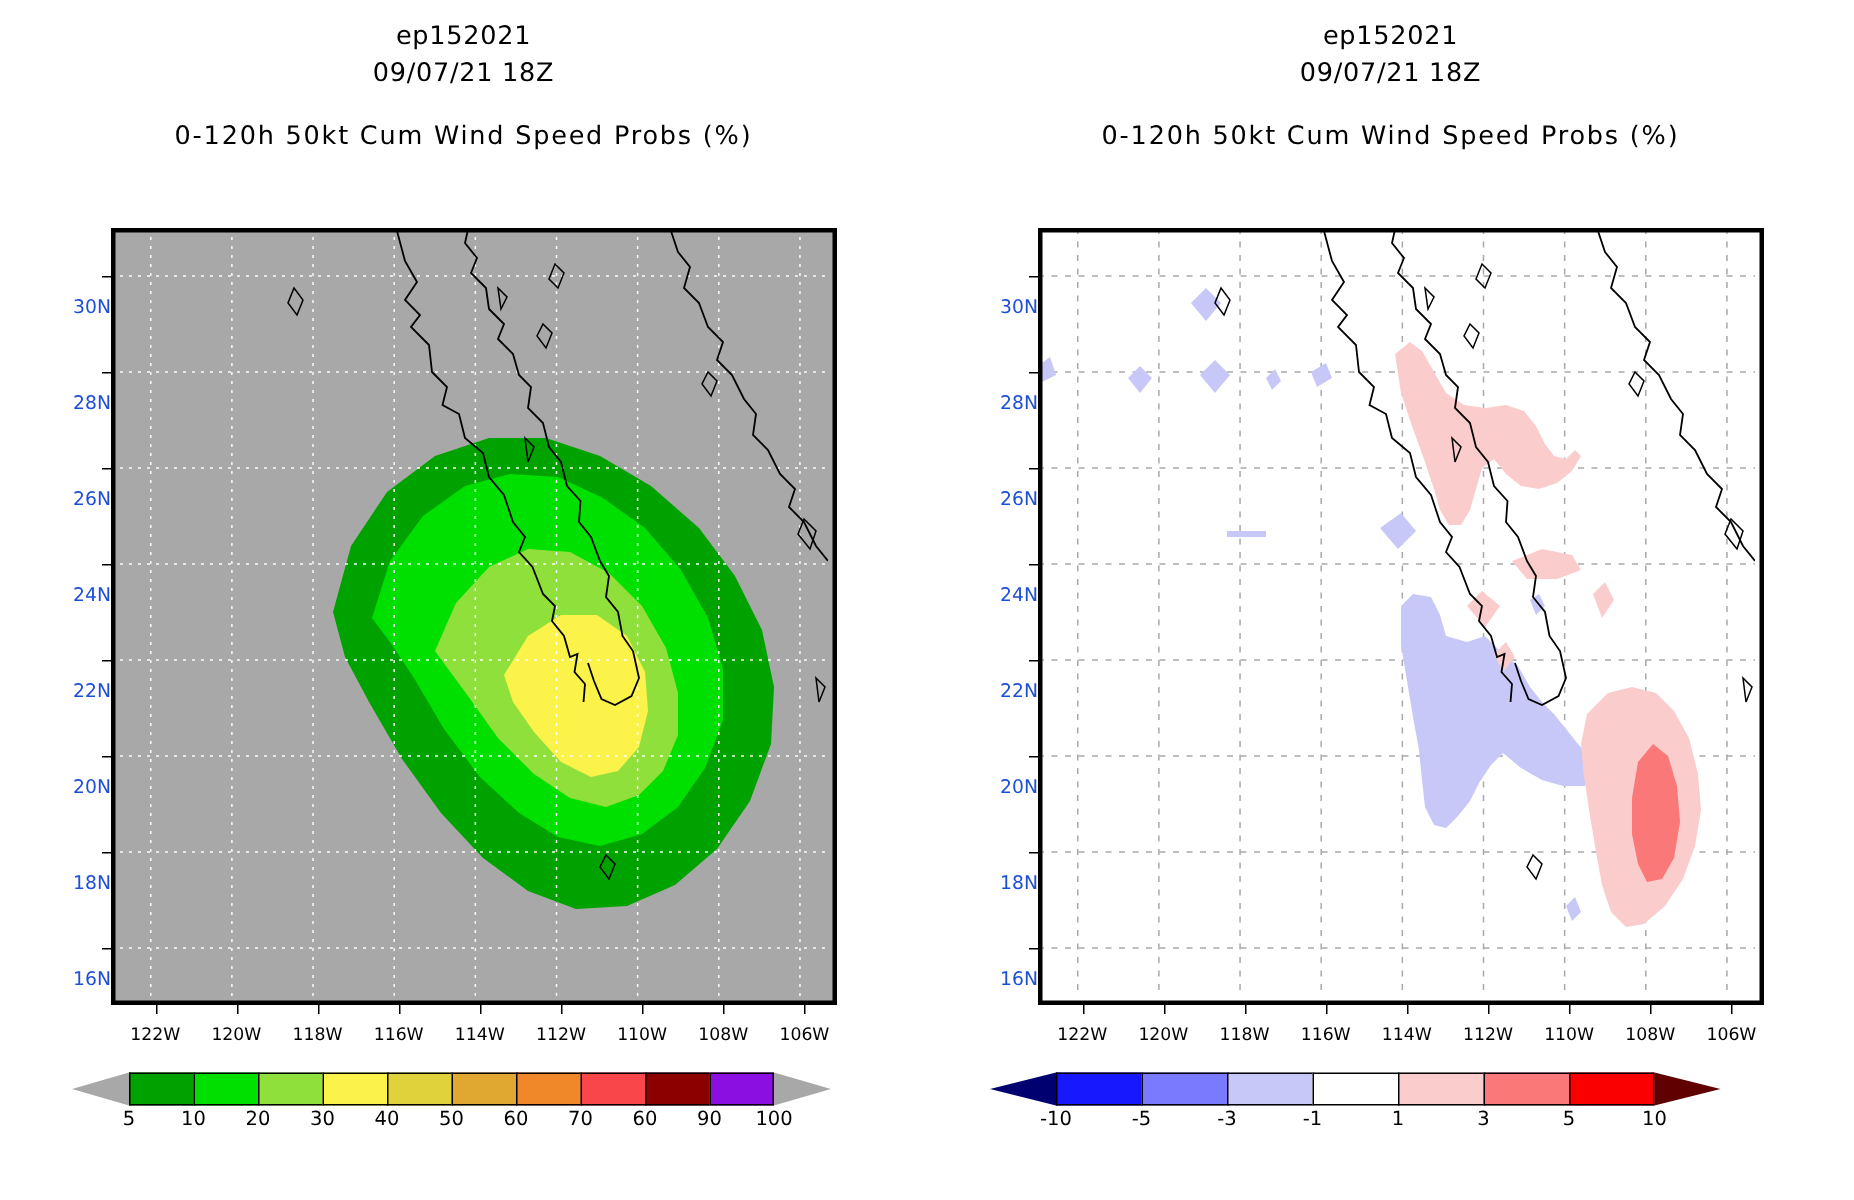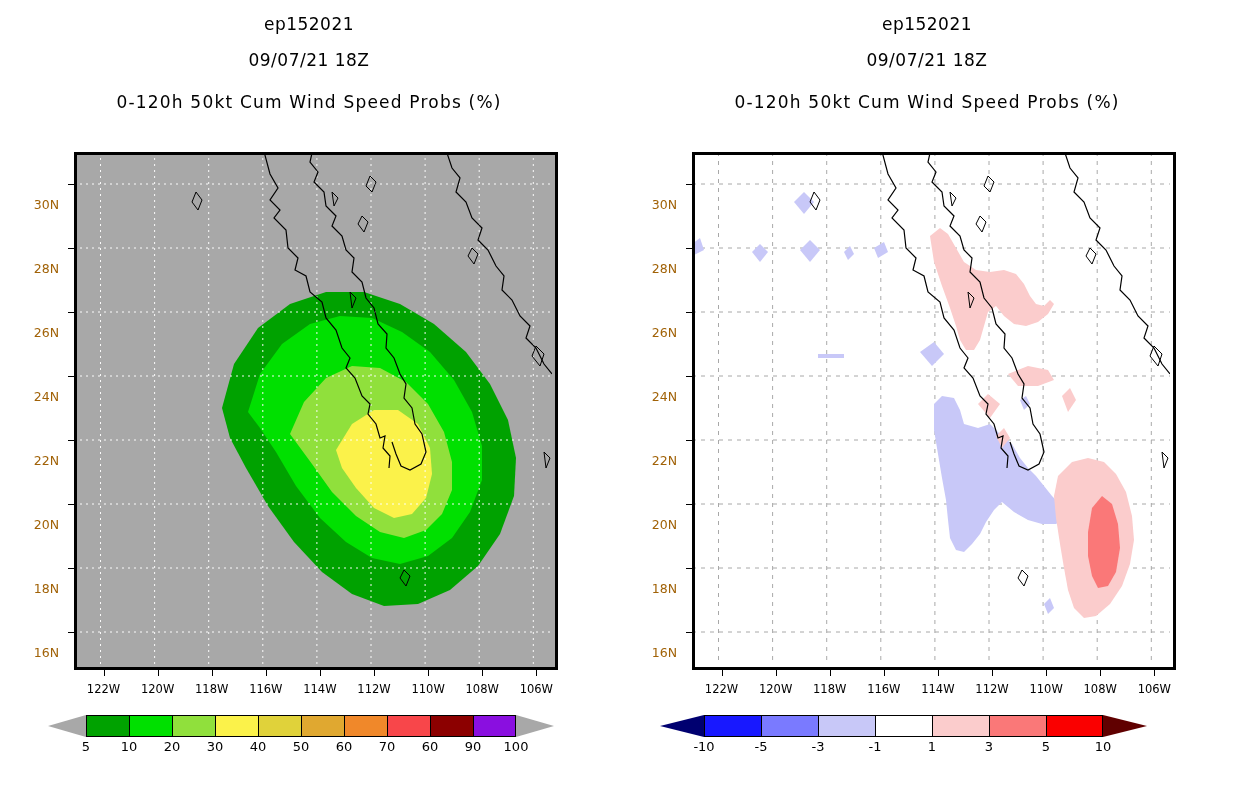--- a/index.html
+++ b/index.html
@@ -6,36 +6,36 @@
   body{width:1236px;height:800px;font-family:"DejaVu Sans",sans-serif;overflow:hidden;}
   .page{position:relative;width:1236px;height:800px;background:#fff;}
 
   .panel{position:absolute;top:0;width:618px;height:800px;}
   .panel-left{left:0;}
   .panel-right{left:618px;}
 
   .titles{position:absolute;left:0;top:0;width:618px;text-align:center;}
   .t-line{font-family:"DejaVu Sans",sans-serif;color:#000;letter-spacing:.5px;}
   .t1{font-size:17px;margin-top:14px;}
-  .t2{font-size:17px;margin-top:16px;}
+  .t2{font-size:17px;margin-top:5px;}
   .t3{font-size:17px;margin-top:22px;letter-spacing:1.2px;}
   .t4{font-size:17px;margin-top:5px;letter-spacing:1.2px;}
 
   
   .mapwrap{position:absolute;left:74px;top:152px;width:484px;height:518px;}
   .mapframe{position:absolute;inset:0;border:3px solid #000;box-sizing:border-box;}
   .mapinner{position:absolute;left:0;top:0;right:0;bottom:0;overflow:hidden;}
   .bg-gray{background:#a8a8a8;}
   .bg-white{background:#ffffff;}
 
   .mapsvg{position:absolute;left:0;top:0;}
 
   
   .ytick{position:absolute;right:100%;transform:translateY(-50%);
-         padding-right:15px;font-size:12.5px;color:#a16207;white-space:nowrap;
+         padding-right:0;font-size:12.5px;color:#1d4ed8;white-space:nowrap;
          font-family:"DejaVu Sans",sans-serif;margin-top:20px;}
   .ytickmark{position:absolute;left:-6px;width:6px;height:1px;background:#000;}
   .xtick{position:absolute;top:100%;transform:translateX(-50%);
          padding-top:12px;font-size:11.5px;color:#000;white-space:nowrap;
          font-family:"DejaVu Sans",sans-serif;}
   .xtickmark{position:absolute;top:100%;width:1px;height:6px;background:#000;}
 
   
   .cbar{position:absolute;left:0;top:715px;width:618px;height:60px;}
   .cbar-row{position:absolute;left:0;top:0;width:618px;height:22px;}

